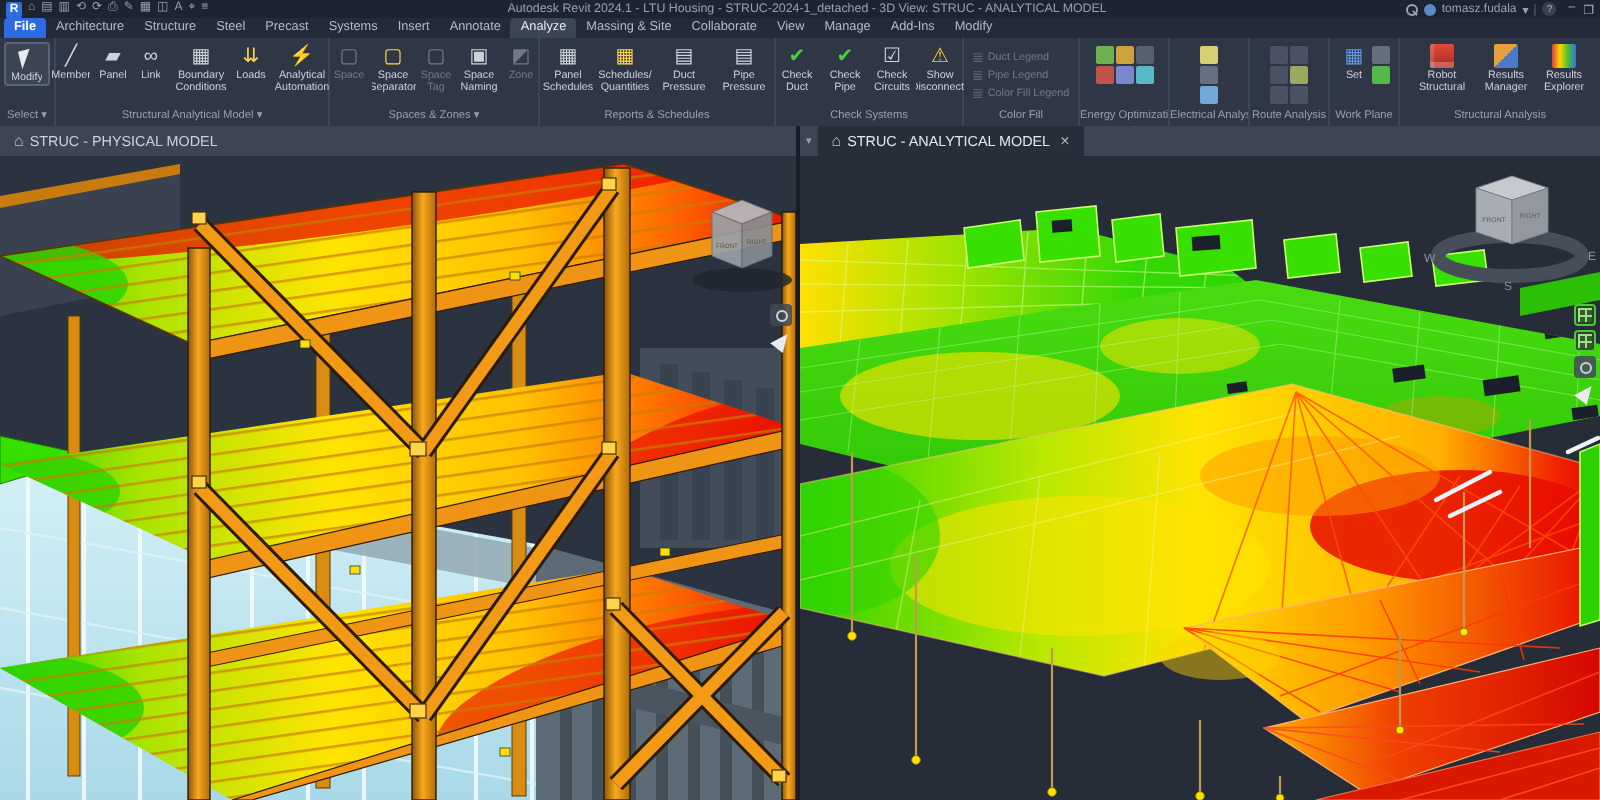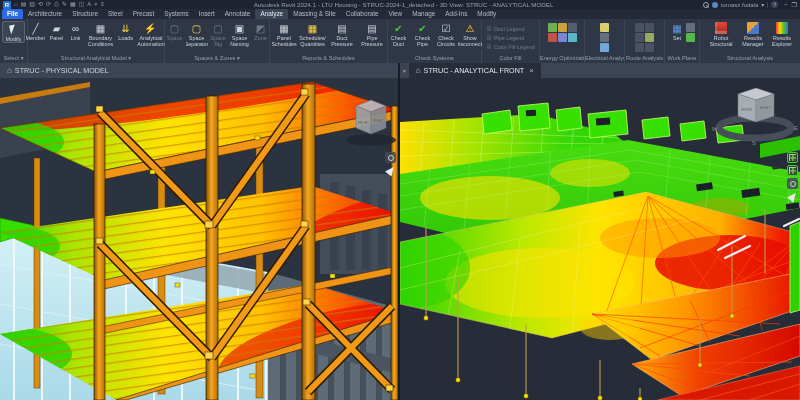--- a/index.html
+++ b/index.html
@@ -362,21 +362,21 @@
   <div class="vtabbar l">
     <div class="vtab">
       <span class="house">⌂</span>
       <span>STRUC - PHYSICAL MODEL</span>
     </div>
   </div>
   <div class="vtabbar r">
     <span class="vchev">▾</span>
     <div class="vtab active">
       <span class="house">⌂</span>
-      <span>STRUC - ANALYTICAL FRONT</span>
+      <span>STRUC - ANALYTICAL MODEL</span>
       <span class="vclose">×</span>
     </div>
   </div>
 </div>
 
 <div class="viewports">
 
   <div class="pane l">
     <svg class="scene" viewBox="0 0 398 322" preserveAspectRatio="none">
       <defs>

